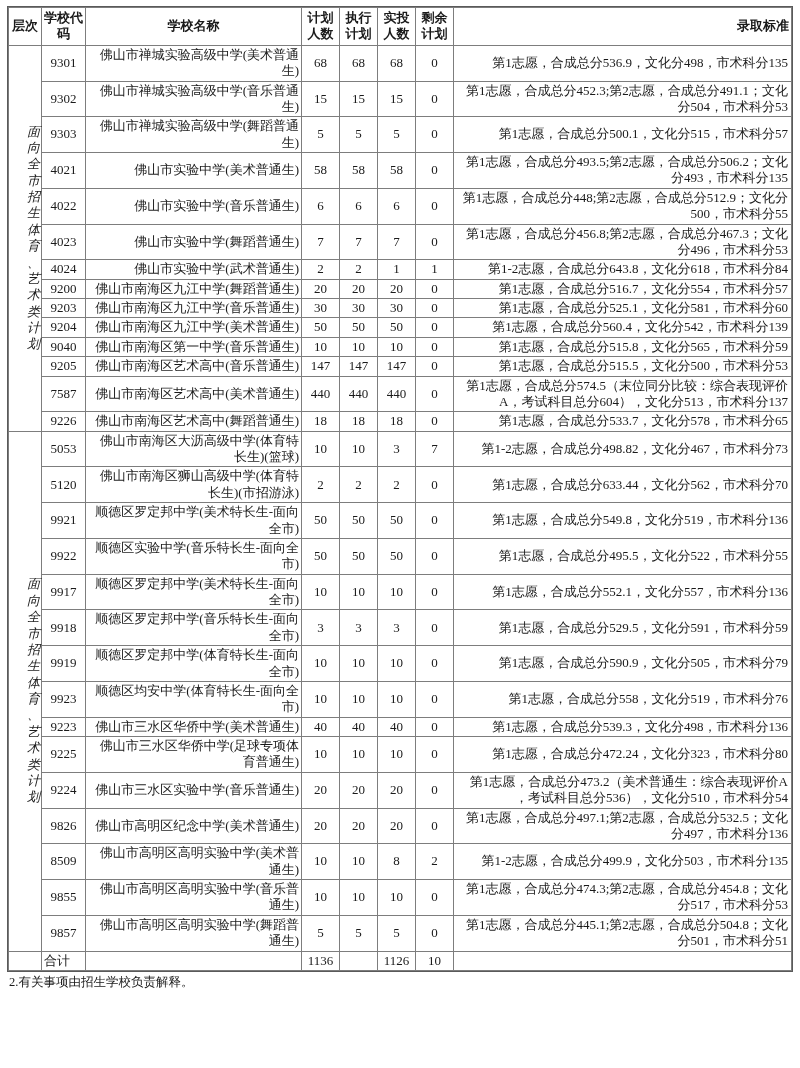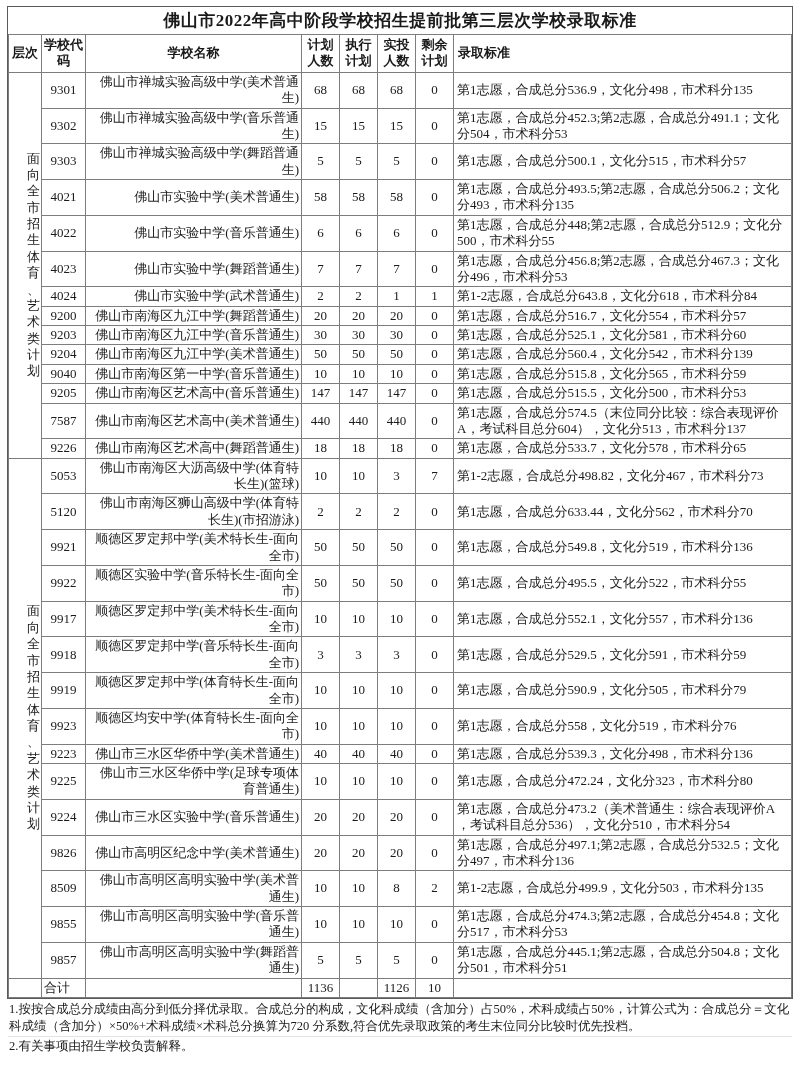--- a/index.html
+++ b/index.html
@@ -19,46 +19,45 @@
   }
   th,td{
     border:1px solid #7d7d7d;
     font-size:13px;line-height:1.26;
     vertical-align:middle;
     padding:1px 2px;
     word-break:break-all;line-break:anywhere;
   }
   th{font-weight:bold;text-align:center;padding:2px 2px;}
   th.h-name{text-align:center;padding-right:2px;}
-  th.h-std{text-align:left;padding-left:4px;margin-left:44px;}
+  th.h-std{text-align:right;padding-left:4px;margin-left:44px;}
   .c-code,.c-plan,.c-exec,.c-actual,.c-remain{text-align:center;}
   .c-name{text-align:right;}
-  .c-standard{text-align:left;padding:1px 3px;margin-left:48px;}
+  .c-standard{text-align:right;padding:1px 3px;margin-left:48px;}
   .level-cell{
-    text-align:center;padding:0 18px;font-size:13px;
+    text-align:center;padding:0 18px;font-size:13px;font-style:italic;
   }
   .total-label{text-align:left;}
   .notes{padding:1px 1px 0 1px;}
   .note-label{
     font-size:12.5px;padding:1px 0 2px 1px;
     border-bottom:1px solid #d8d8d8;
   }
   .note-line{
     font-size:12.5px;line-height:1.38;padding:1px 2px 1px 1px;
     border-bottom:1px solid #e4e4e4;
     word-break:break-all;
   }
   .note-line:last-child{border-bottom:none;}
 </style>
 </head>
 <body>
 
 <div class="page">
   <div class="table-outer">
-    <div class="doc-title">佛山市2022年高中阶段学校招生提前批第三层次学校录取标准</div>
     <table>
       <colgroup>
         <col style="width:33px">
           <col style="width:44px">
           <col style="width:216px">
         <col style="width:38px">
           <col style="width:38px">
           <col style="width:38px">
         <col style="width:38px">
           <col>
@@ -348,16 +347,15 @@
           <td class="c-plan">1136</td>
           <td class="c-exec"></td>
           <td class="c-actual">1126</td>
           <td class="c-remain">10</td>
           <td class="c-standard"></td>
         </tr>
       </tbody>
     </table>
   </div>
   <div class="notes">
-    <div class="note-line">1.按按合成总分成绩由高分到低分择优录取。合成总分的构成，文化科成绩（含加分）占50%，术科成绩占50%，计算公式为：合成总分＝文化科成绩（含加分）×50%+术科成绩×术科总分换算为720 分系数,符合优先录取政策的考生末位同分比较时优先投档。</div>
     <div class="note-line">2.有关事项由招生学校负责解释。</div>
   </div>
 </div>
 
 </body></html>

